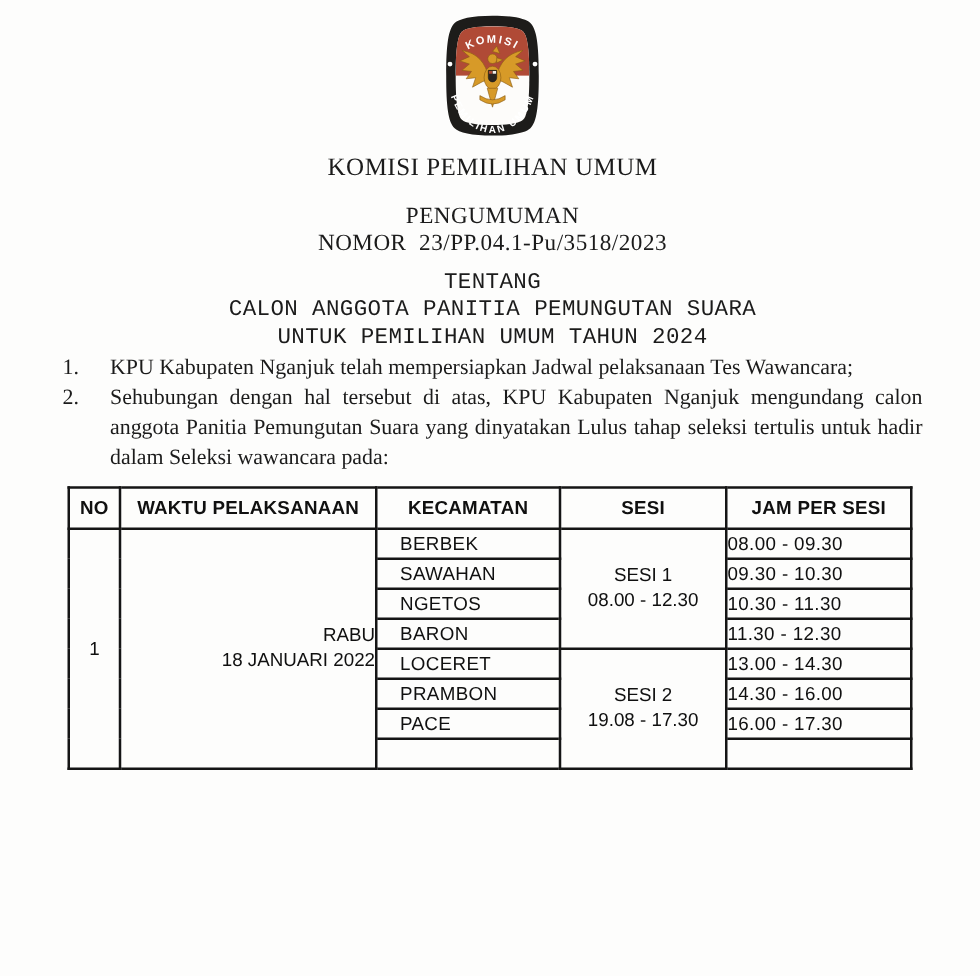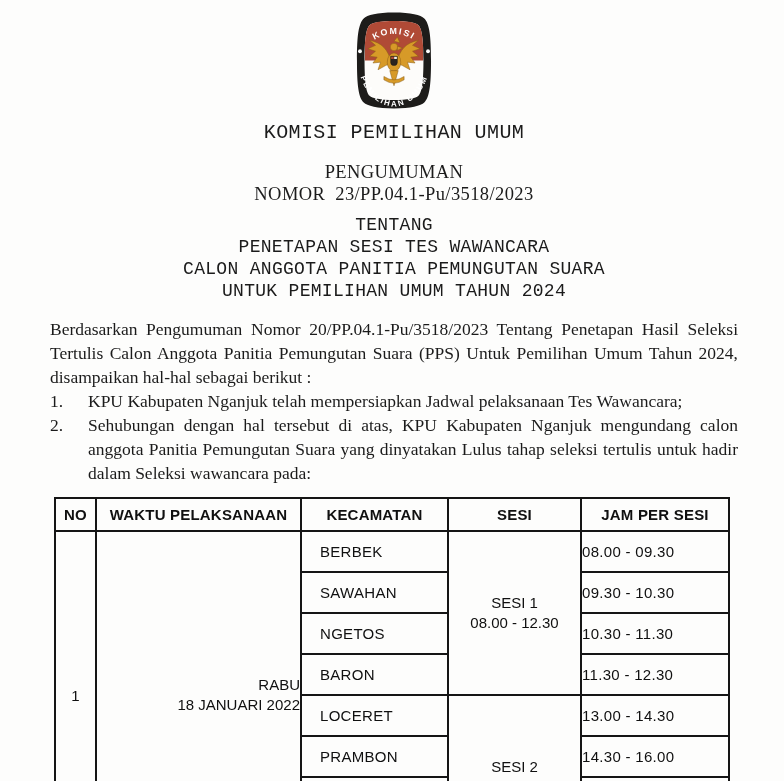--- a/index.html
+++ b/index.html
@@ -9,21 +9,21 @@
     width:784px; height:781px;
     overflow:hidden;
     background:#fdfdfc;
     font-family:"Liberation Serif", serif;
     color:#1b1b1b;
     padding:0 46px 0 50px;
   }
   .logo-wrap { padding-top:10px; text-align:center; }
   .logo-wrap svg { display:inline-block; }
 
-  .org { margin-top:7px; text-align:center; font-size:20px; line-height:22px; letter-spacing:0.4px;font-family:Liberation Mono, monospace; }
+  .org { margin-top:7px; text-align:center; font-size:20px; line-height:22px; letter-spacing:0.4px; }
   .doc-title { margin-top:17px; text-align:center; font-size:18.5px; line-height:22px; letter-spacing:0.4px;font-family:Liberation Serif, serif; }
   .subject { margin-top:9px; text-align:center; font-size:18px; line-height:22px; letter-spacing:0.3px;font-family:Liberation Mono, monospace; }
 
   .intro {
     margin-top:15px;
     font-size:17.5px; line-height:24px;
     text-align:justify;
   }
   .li { display:flex; font-size:17.5px; line-height:24px; }
   .li .num { flex:0 0 38px; }
@@ -40,21 +40,21 @@
   table.sched col.c-no    { width:41px; }
   table.sched col.c-waktu { width:205px; }
   table.sched col.c-kec   { width:147px; }
   table.sched col.c-sesi  { width:133px; }
   table.sched col.c-jam   { width:148px; }
   table.sched th, table.sched td { border:2px solid #151515; }
   table.sched th {
     height:33px; font-size:15px; font-weight:bold;
     text-align:center; letter-spacing:0.2px;
   }
-  table.sched td { height:41px; font-size:15px; }
+  table.sched td { height:24px; font-size:15px; }
   td.no-cell    { text-align:center; }
   td.waktu-cell { text-align:right; line-height:20px; }
   td.kec-cell   { text-align:left; padding-left:18px; letter-spacing:0.3px; }
   td.sesi-cell  { text-align:center; line-height:20px;margin-top:20px; }
   td.jam-cell   { letter-spacing:0.3px; }
 </style>
 </head>
 <body>
 
 <div class="page">
@@ -108,26 +108,24 @@
     <div>KOMISI PEMILIHAN UMUM</div>
   </div>
 
   <div class="doc-title">
     <div>PENGUMUMAN</div>
     <div>NOMOR&nbsp; 23/PP.04.1-Pu/3518/2023</div>
   </div>
 
   <div class="subject">
     <div>TENTANG</div>
-    <div>PENETAPAN SESI TES WAWANCARA</div>
     <div>CALON ANGGOTA PANITIA PEMUNGUTAN SUARA</div>
     <div>UNTUK PEMILIHAN UMUM TAHUN 2024</div>
   </div>
 
-  <p class="intro">Berdasarkan Pengumuman Nomor 20/PP.04.1-Pu/3518/2023 Tentang Penetapan Hasil Seleksi Tertulis Calon Anggota Panitia Pemungutan Suara (PPS) Untuk Pemilihan Umum Tahun 2024, disampaikan hal-hal sebagai berikut :</p>
 
   <div class="li">
     <span class="num">1.</span>
     <span class="txt">KPU Kabupaten Nganjuk telah mempersiapkan Jadwal pelaksanaan Tes Wawancara;</span>
   </div>
   <div class="li">
     <span class="num">2.</span>
     <span class="txt">Sehubungan dengan hal tersebut di atas, KPU Kabupaten Nganjuk mengundang calon anggota Panitia Pemungutan Suara yang dinyatakan Lulus tahap seleksi tertulis untuk hadir dalam Seleksi wawancara pada:</span>
   </div>
 

